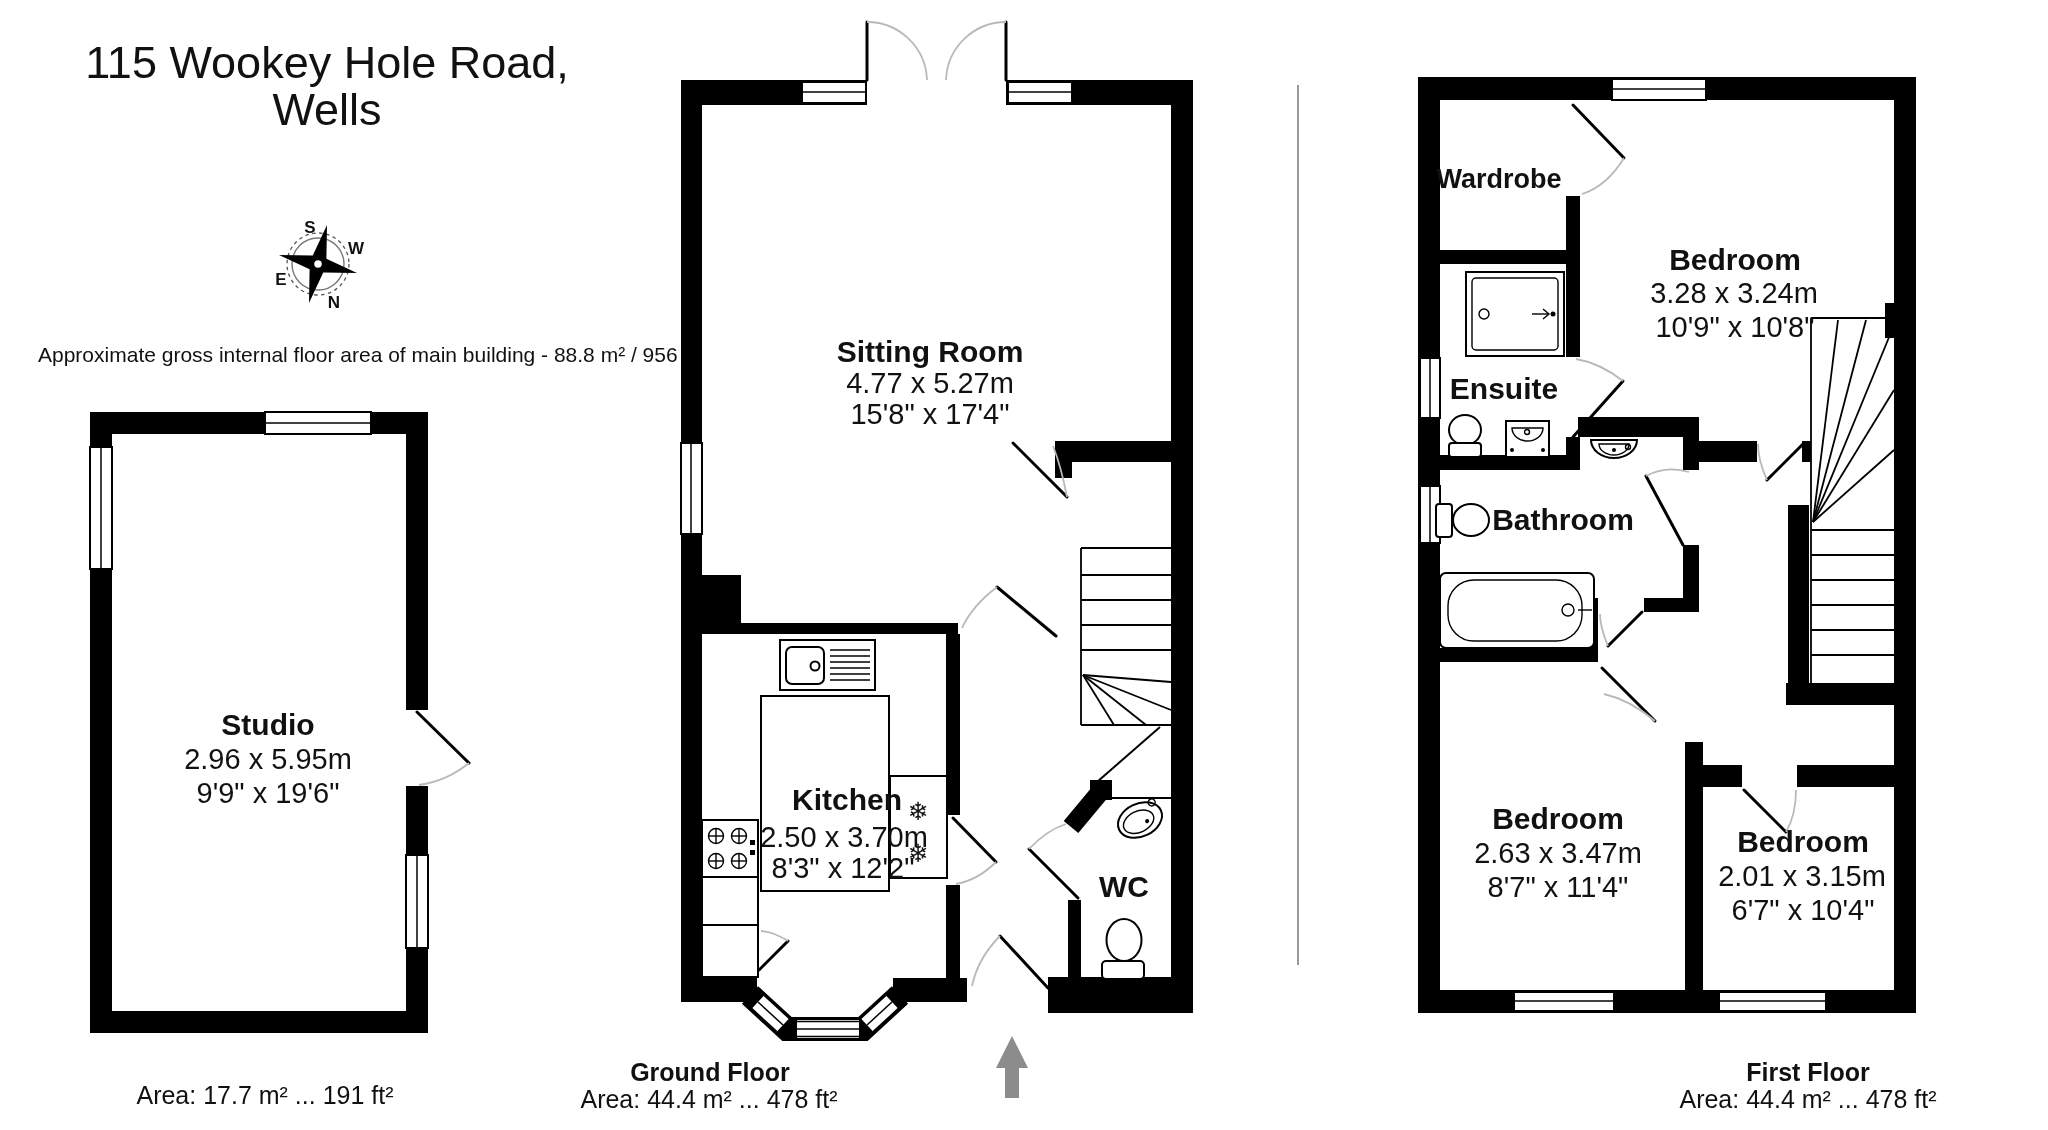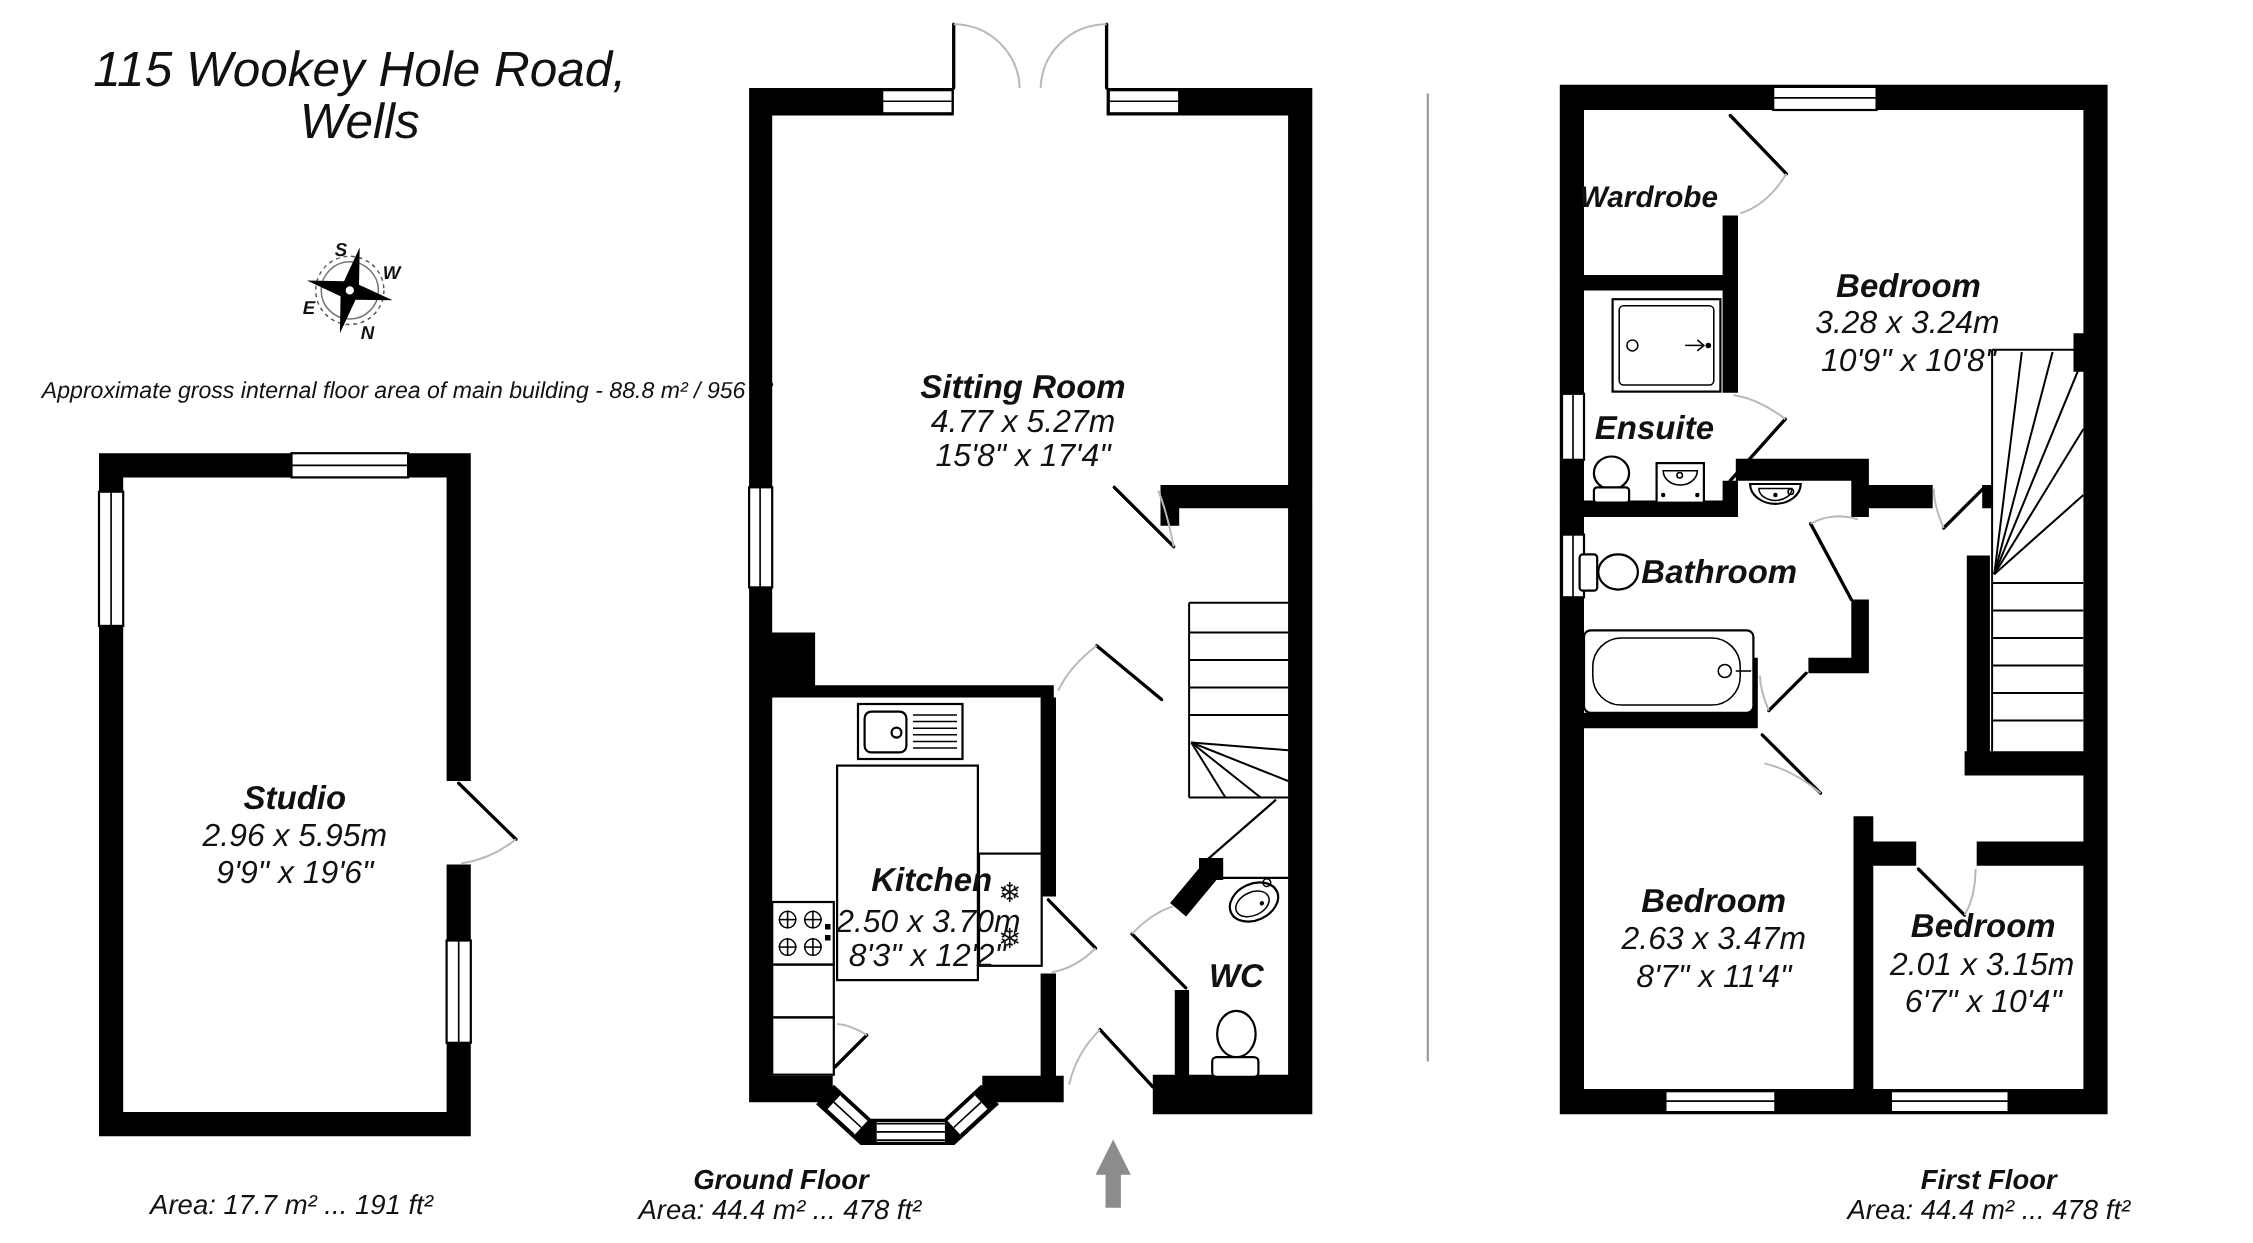--- a/index.html
+++ b/index.html
@@ -1,16 +1,16 @@
 <!DOCTYPE html>
 <html><head>
 <meta charset="utf-8">
 <style>
   html,body{margin:0;padding:0;background:#fff;}
-  #canvas{position:relative;width:2048px;height:1130px;background:#fff;overflow:hidden;font-style:italic;}
+  #canvas{position:relative;width:2048px;height:1130px;background:#fff;overflow:hidden;}
   svg{position:absolute;left:0;top:0;}
   text{font-family:"Liberation Sans","DejaVu Sans",sans-serif;fill:#111;}
   .t-title{font-size:45px;text-anchor:middle;}
   .t-note{font-size:21px;text-anchor:start;}
   .t-room{font-size:30px;font-weight:700;text-anchor:middle;}
   .t-room-sm{font-size:27px;font-weight:700;text-anchor:middle;}
   .t-dim{font-size:29px;text-anchor:middle;}
   .t-floor{font-size:25px;font-weight:700;text-anchor:middle;}
   .t-area{font-size:25px;text-anchor:middle;}
   .t-compass{font-size:17px;font-weight:700;text-anchor:middle;}

